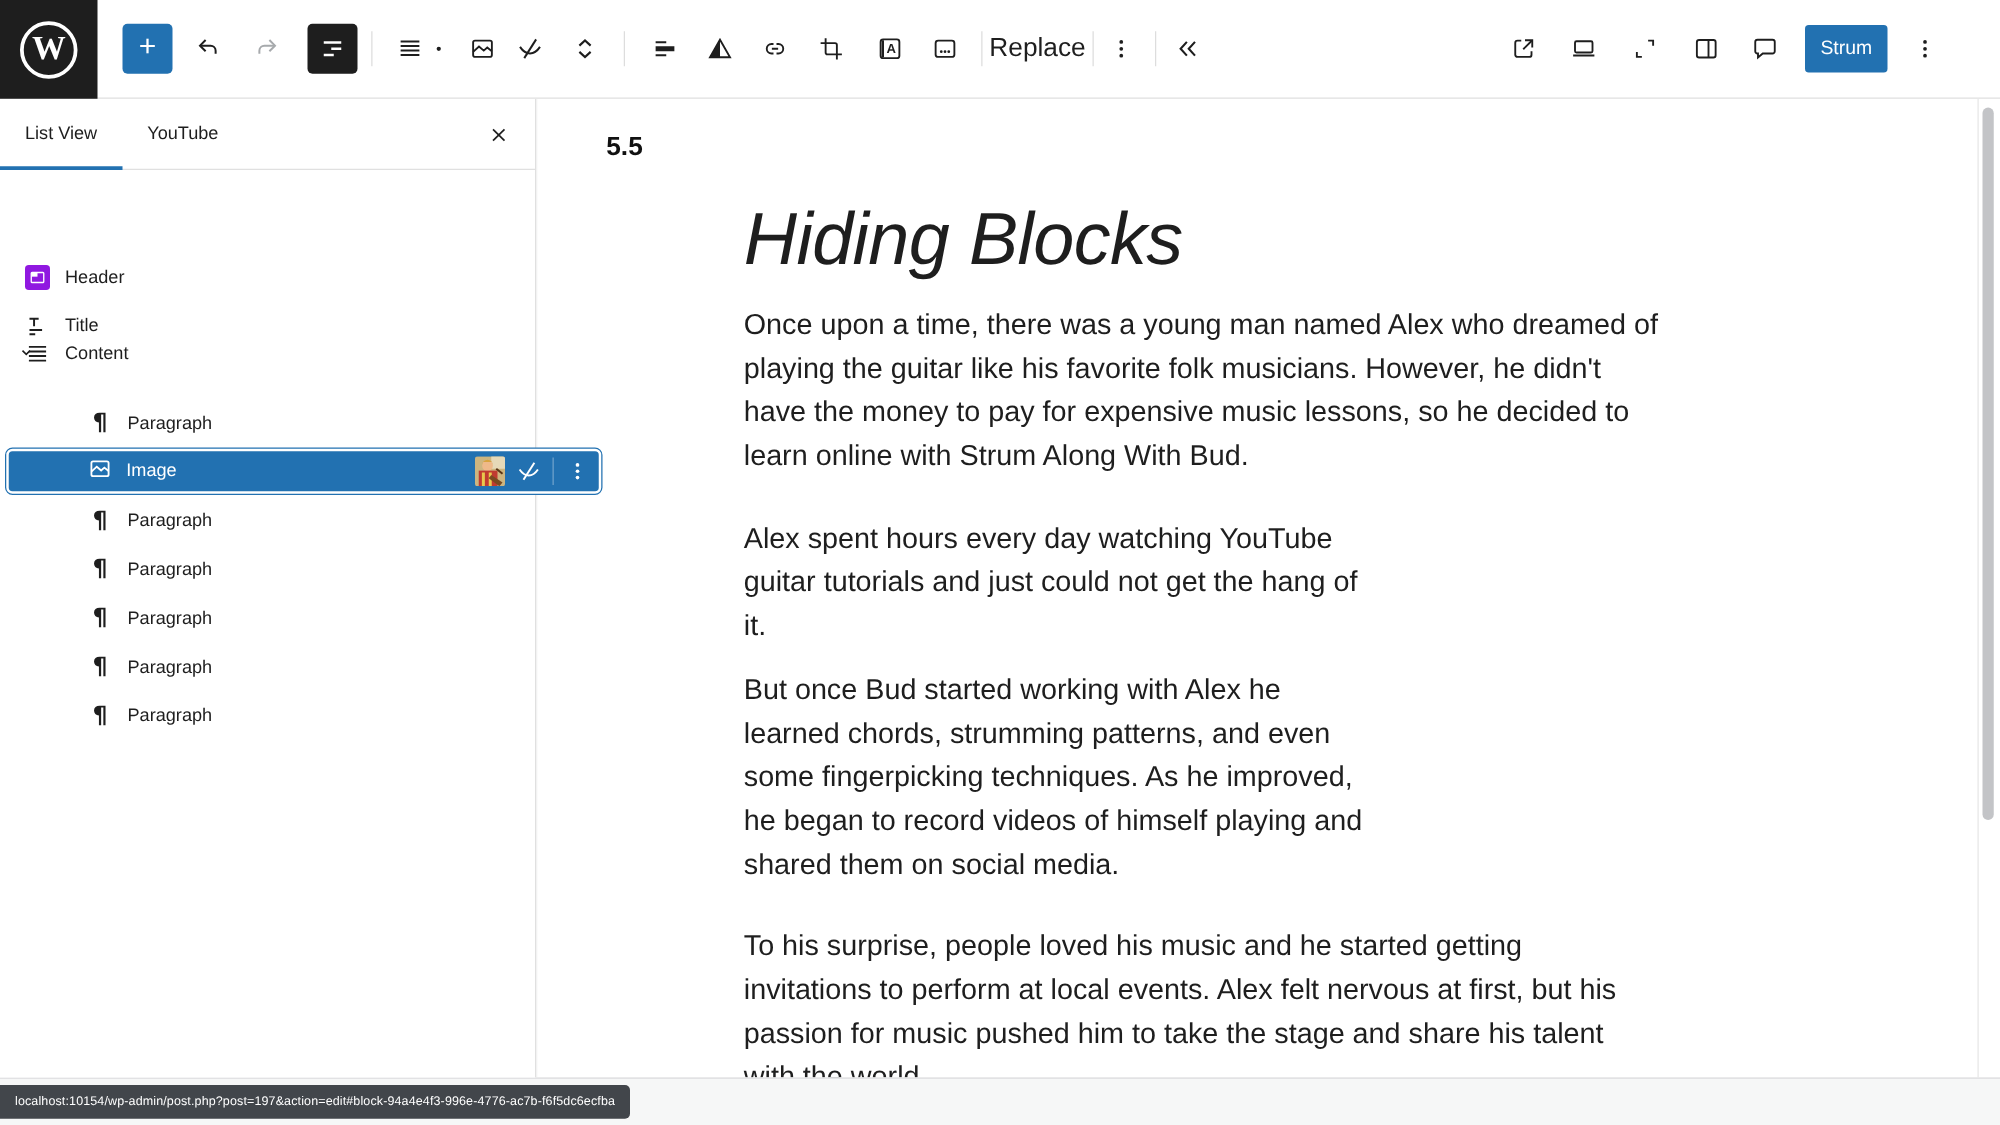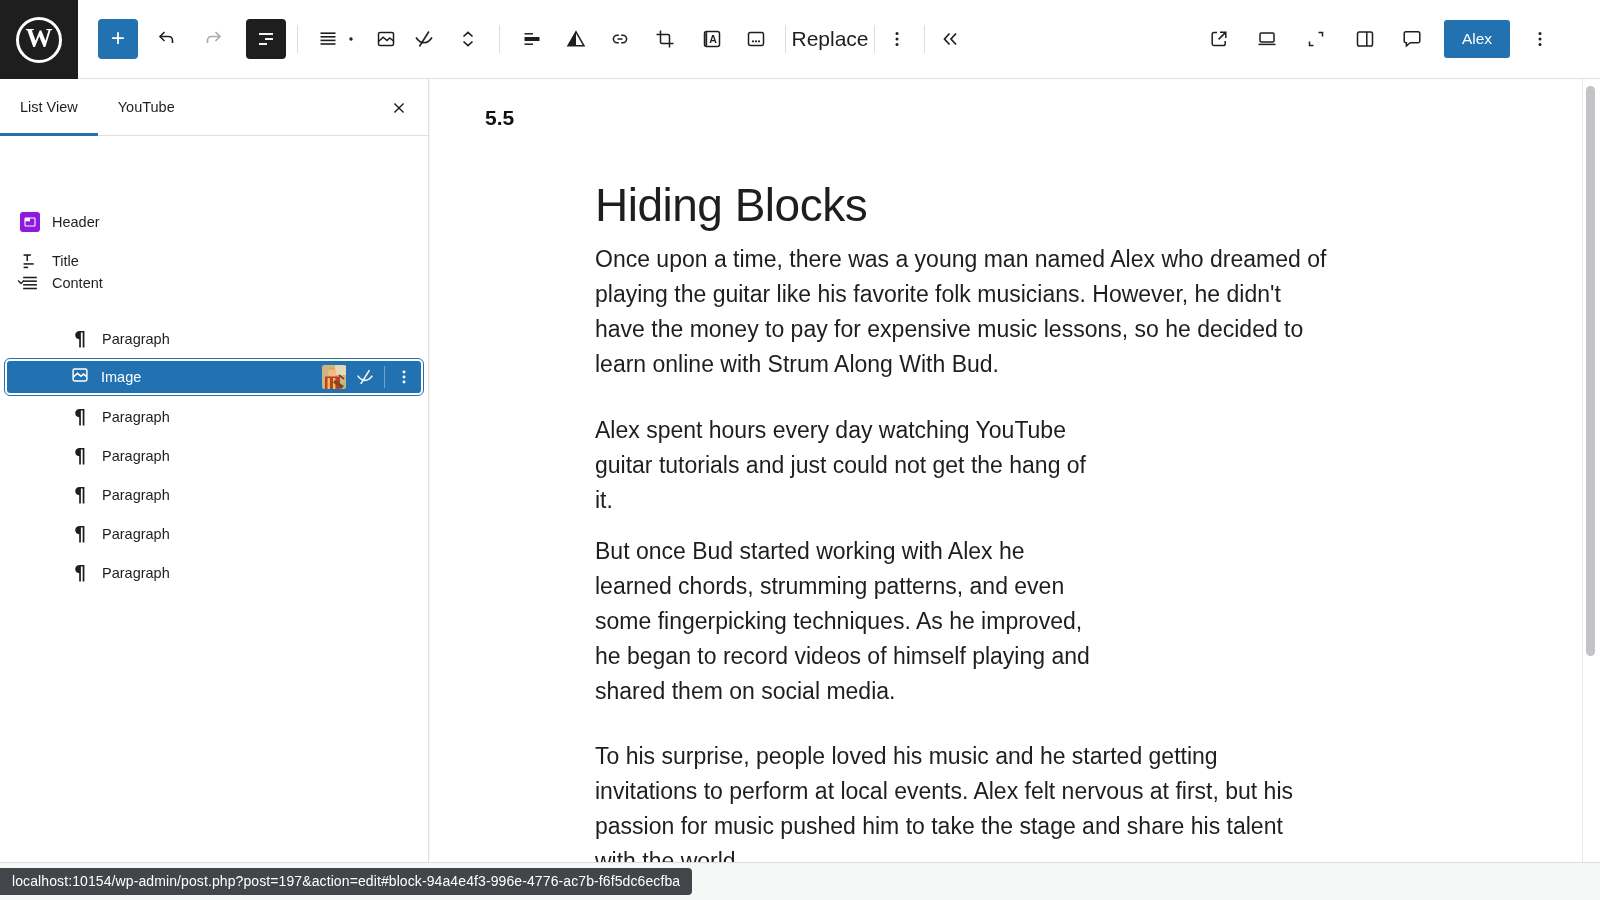--- a/index.html
+++ b/index.html
@@ -45,50 +45,50 @@
   .lv-row .row-icon { width:24px; height:24px; display:flex; align-items:center; justify-content:center; flex:0 0 24px; }
   .lv-label { font-size:14.5px; color:#1e1e1e; margin-left:10px; }
   .pad-top { padding-left:18px; }
   .pad-child { padding-left:68px; }
   .lv-expander { position:absolute; left:10px; top:8px; width:22px; height:22px; display:flex;
                  align-items:center; justify-content:center; color:#1e1e1e; cursor:pointer; background:none; border:none;}
   .para-glyph { font-size:19px; font-weight:700; color:#1e1e1e; font-family:"DejaVu Sans",sans-serif; line-height:1; }
   .header-chip { width:20px; height:20px; background:#9018e0; border-radius:3px; display:flex;
                  align-items:center; justify-content:center; }
   
-  .lv-selected { position:absolute; left:4px; top:222px; width:420px; height:38px;
+  .lv-selected { position:absolute; left:4px; top:222px; width:478px; height:38px;
                  border:1.5px solid #2271b1; border-radius:6px; background:#fff; padding:2px; cursor:pointer; }
   .lv-selected-inner { height:100%; background:#2271b1; border-radius:3px; display:flex; align-items:center;
                        padding-left:62px; color:#fff; }
   .lv-selected-inner .lv-label { color:#fff; font-weight:500; }
   .lv-sel-right { margin-left:auto; display:flex; align-items:center; gap:8px; padding-right:6px; }
   .lv-thumb { width:24px; height:24px; border-radius:2px; overflow:hidden; flex:0 0 24px; }
   .lv-mini-sep { width:1px; height:22px; background:rgba(255,255,255,.35); }
 
   
   .canvas { position:absolute; left:430px; top:79px; width:1152px; height:783px; background:#fff; overflow:hidden; }
   .page-number { position:absolute; left:55px; top:27px; font-size:21px; font-weight:700; color:#111; }
-  .post-title { position:absolute; left:165px; top:99px; font-size:46px; font-weight:400; color:#1e1e1e;
-                letter-spacing:-0.5px; }
+  .post-title { position:absolute; left:165px; top:78px; font-size:59px; font-weight:400; color:#1e1e1e;
+                letter-spacing:-0.5px;font-style:italic; }
   .post-p { position:absolute; left:165px; width:800px; font-size:23px; line-height:35px; color:#1e1e1e;
             white-space:pre-line; font-weight:400; }
   .p0 { top:163px; } .p1 { top:334px; } .p2 { top:455px; } .p3 { top:660px; }
 
   
   .scroll-track { position:absolute; left:1582px; top:79px; width:18px; height:783px; background:#fff;
                   border-left:1px solid #e8e8e8; }
   .scroll-thumb { position:absolute; left:1586px; top:86px; width:9px; height:570px; background:#c3c4c7;
                   border-radius:5px; cursor:grab; }
 
   .bottom-strip { position:absolute; left:0; top:862px; width:1600px; height:38px; background:#f6f7f7;
                   border-top:1px solid #dcdcde; }
 
   
   .status-tooltip { position:absolute; left:0; bottom:5px; height:27px; line-height:27px; padding:0 12px;
-                    background:#42464b; color:#fff; font-size:14px; border-radius:0 4px 4px 0; z-index:50;
+                    background:#42464b; color:#fff; font-size:10px; border-radius:0 4px 4px 0; z-index:50;
                     letter-spacing:0.1px; }
 </style>
 </head>
 <body>
 
 <div class="app">
 
   <header class="topbar">
 
     <div class="wp-logo-box">
@@ -259,21 +259,21 @@
           <path d="M13.8 5 V19"></path>
       </svg>
     </button>
 
     <button class="tb" style="left:1392px">
       <svg width="24" height="24" viewBox="0 0 24 24" fill="none" stroke="currentColor" stroke-width="1.5">
         <path d="M6 4.8 h12 a1.8 1.8 0 0 1 1.8 1.8 v7.4 a1.8 1.8 0 0 1 -1.8 1.8 H10.2 L6.4 19 V15.8 H6 A1.8 1.8 0 0 1 4.2 14 V6.6 A1.8 1.8 0 0 1 6 4.8 Z"></path>
       </svg>
     </button>
 
-    <button class="save-btn">Alex</button>
+    <button class="save-btn">Strum</button>
 
     <button class="tb" style="left:1520px">
       <svg width="24" height="24" viewBox="0 0 24 24" fill="#1e1e1e">
         <circle cx="12" cy="6.5" r="1.5"></circle>
           <circle cx="12" cy="12" r="1.5"></circle>
           <circle cx="12" cy="17.5" r="1.5"></circle>
       </svg>
     </button>
   </header>
 

